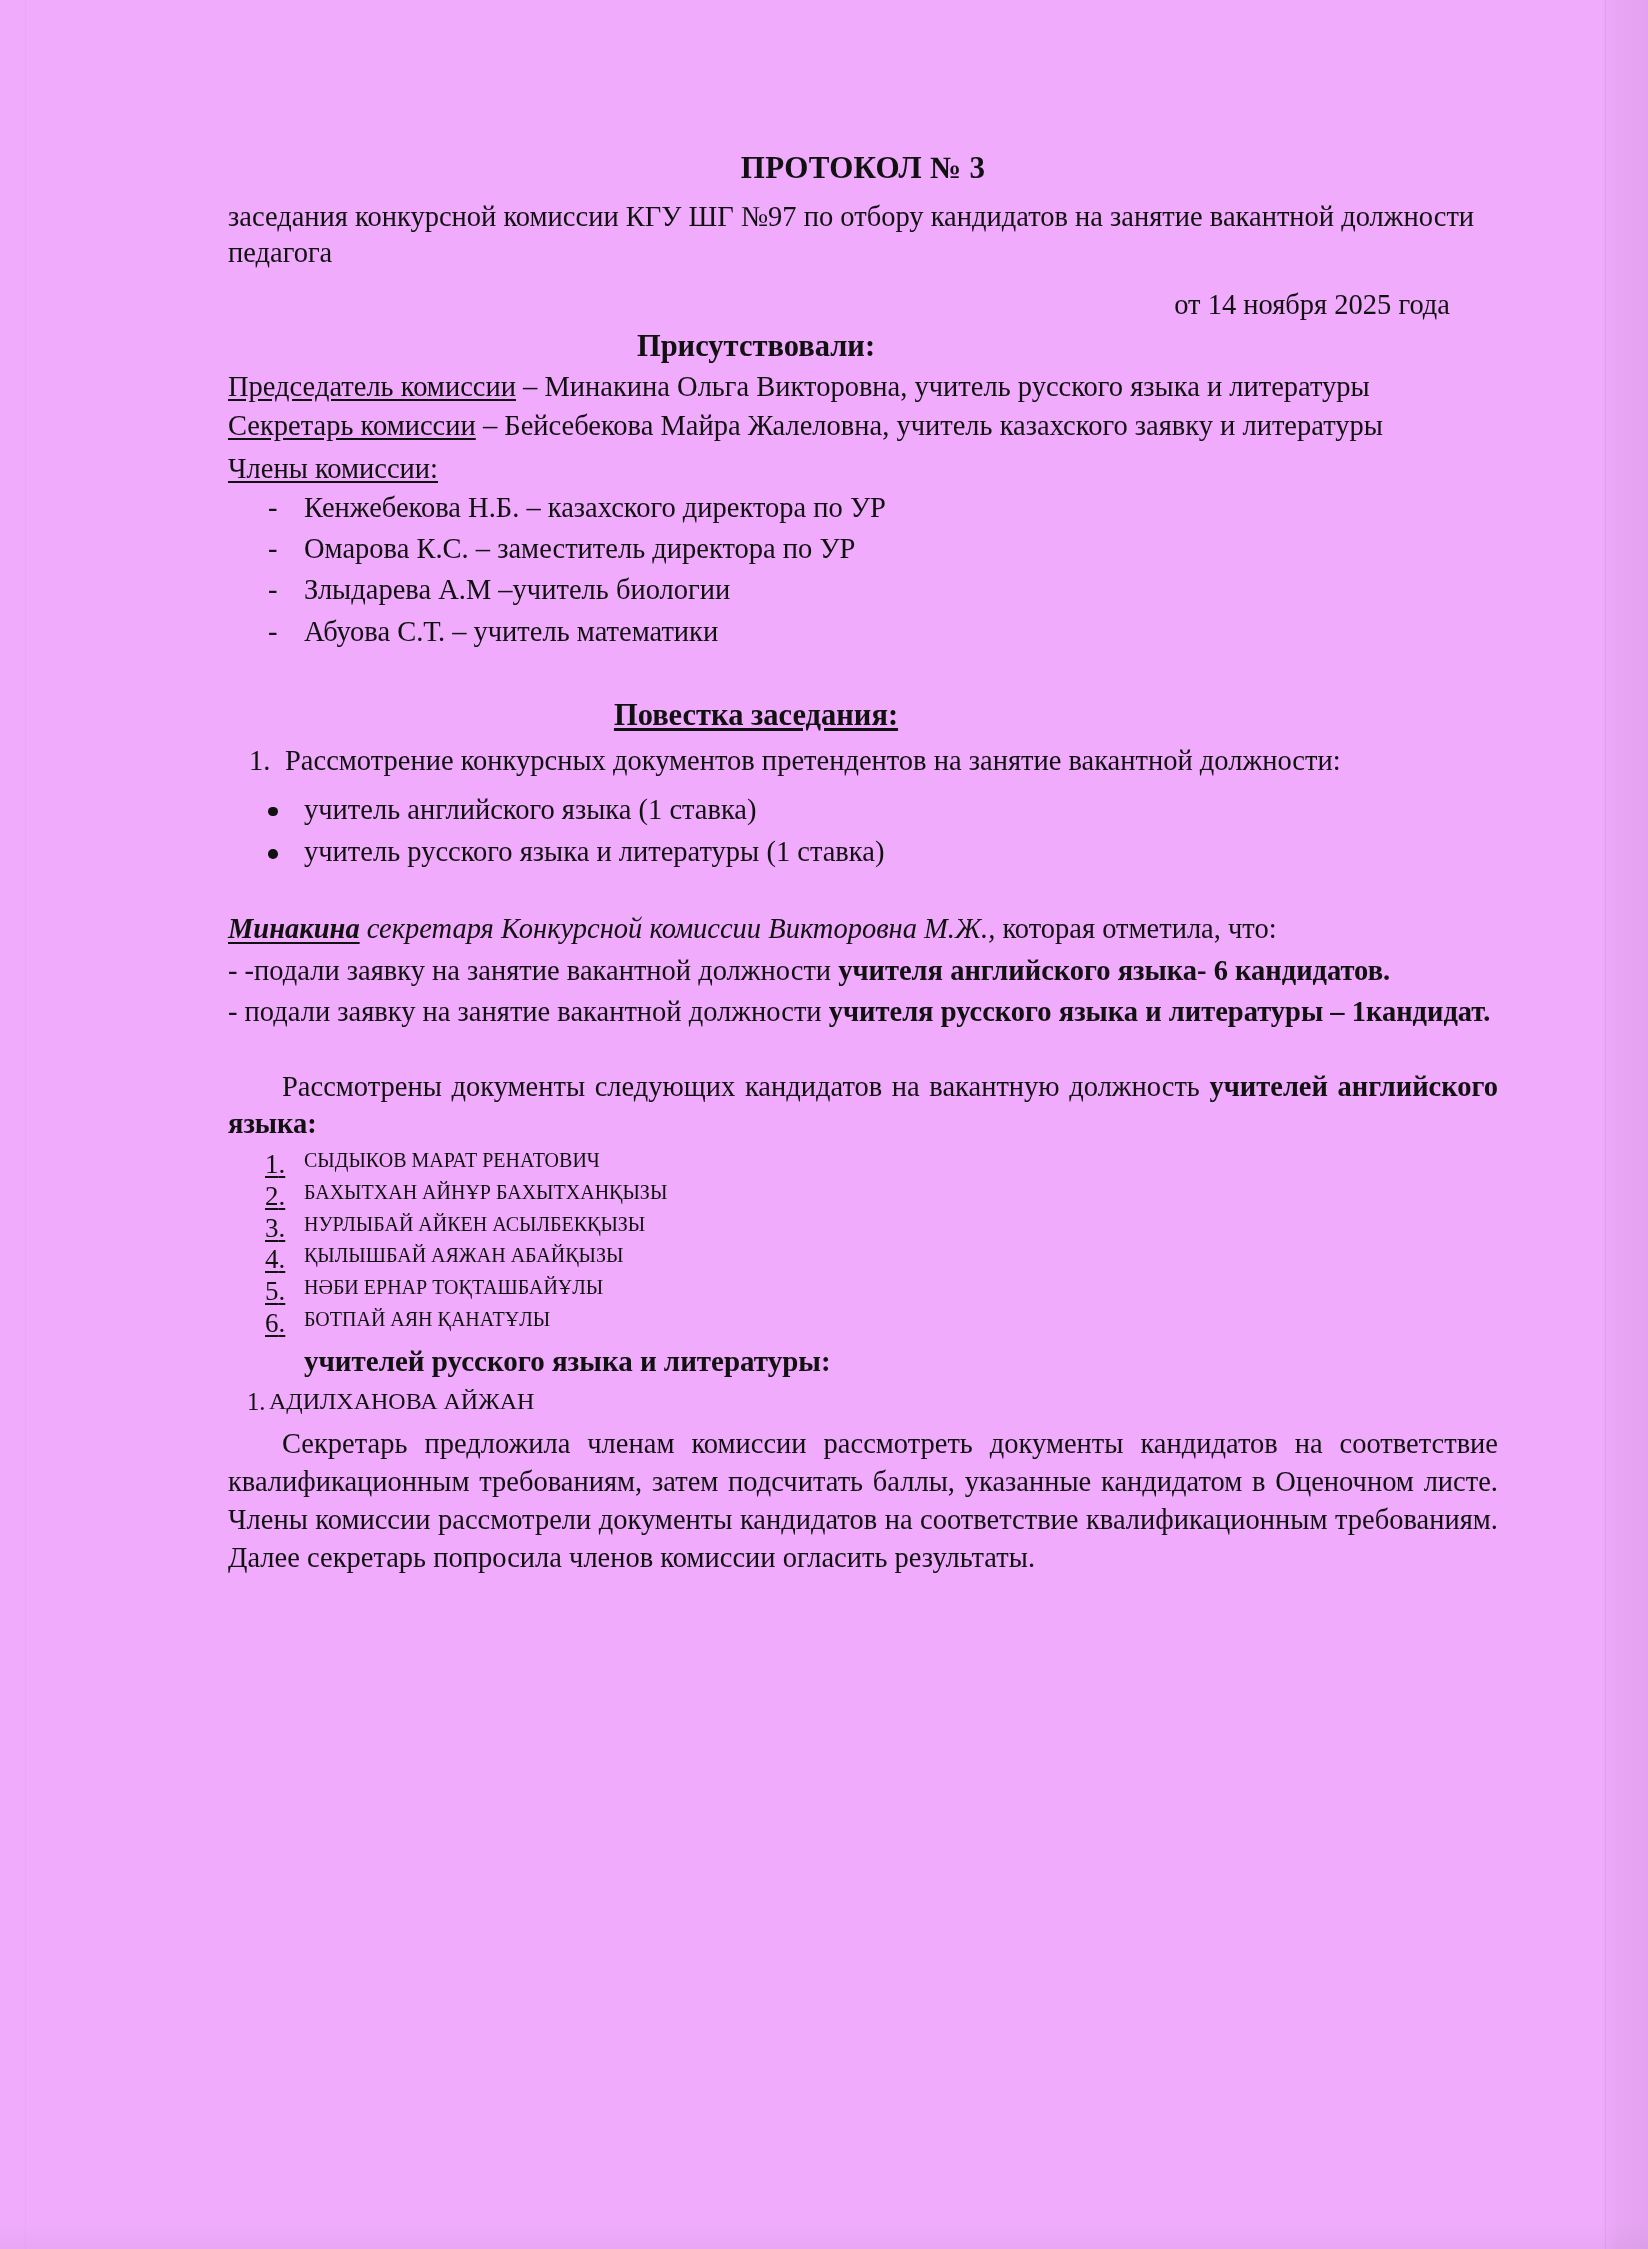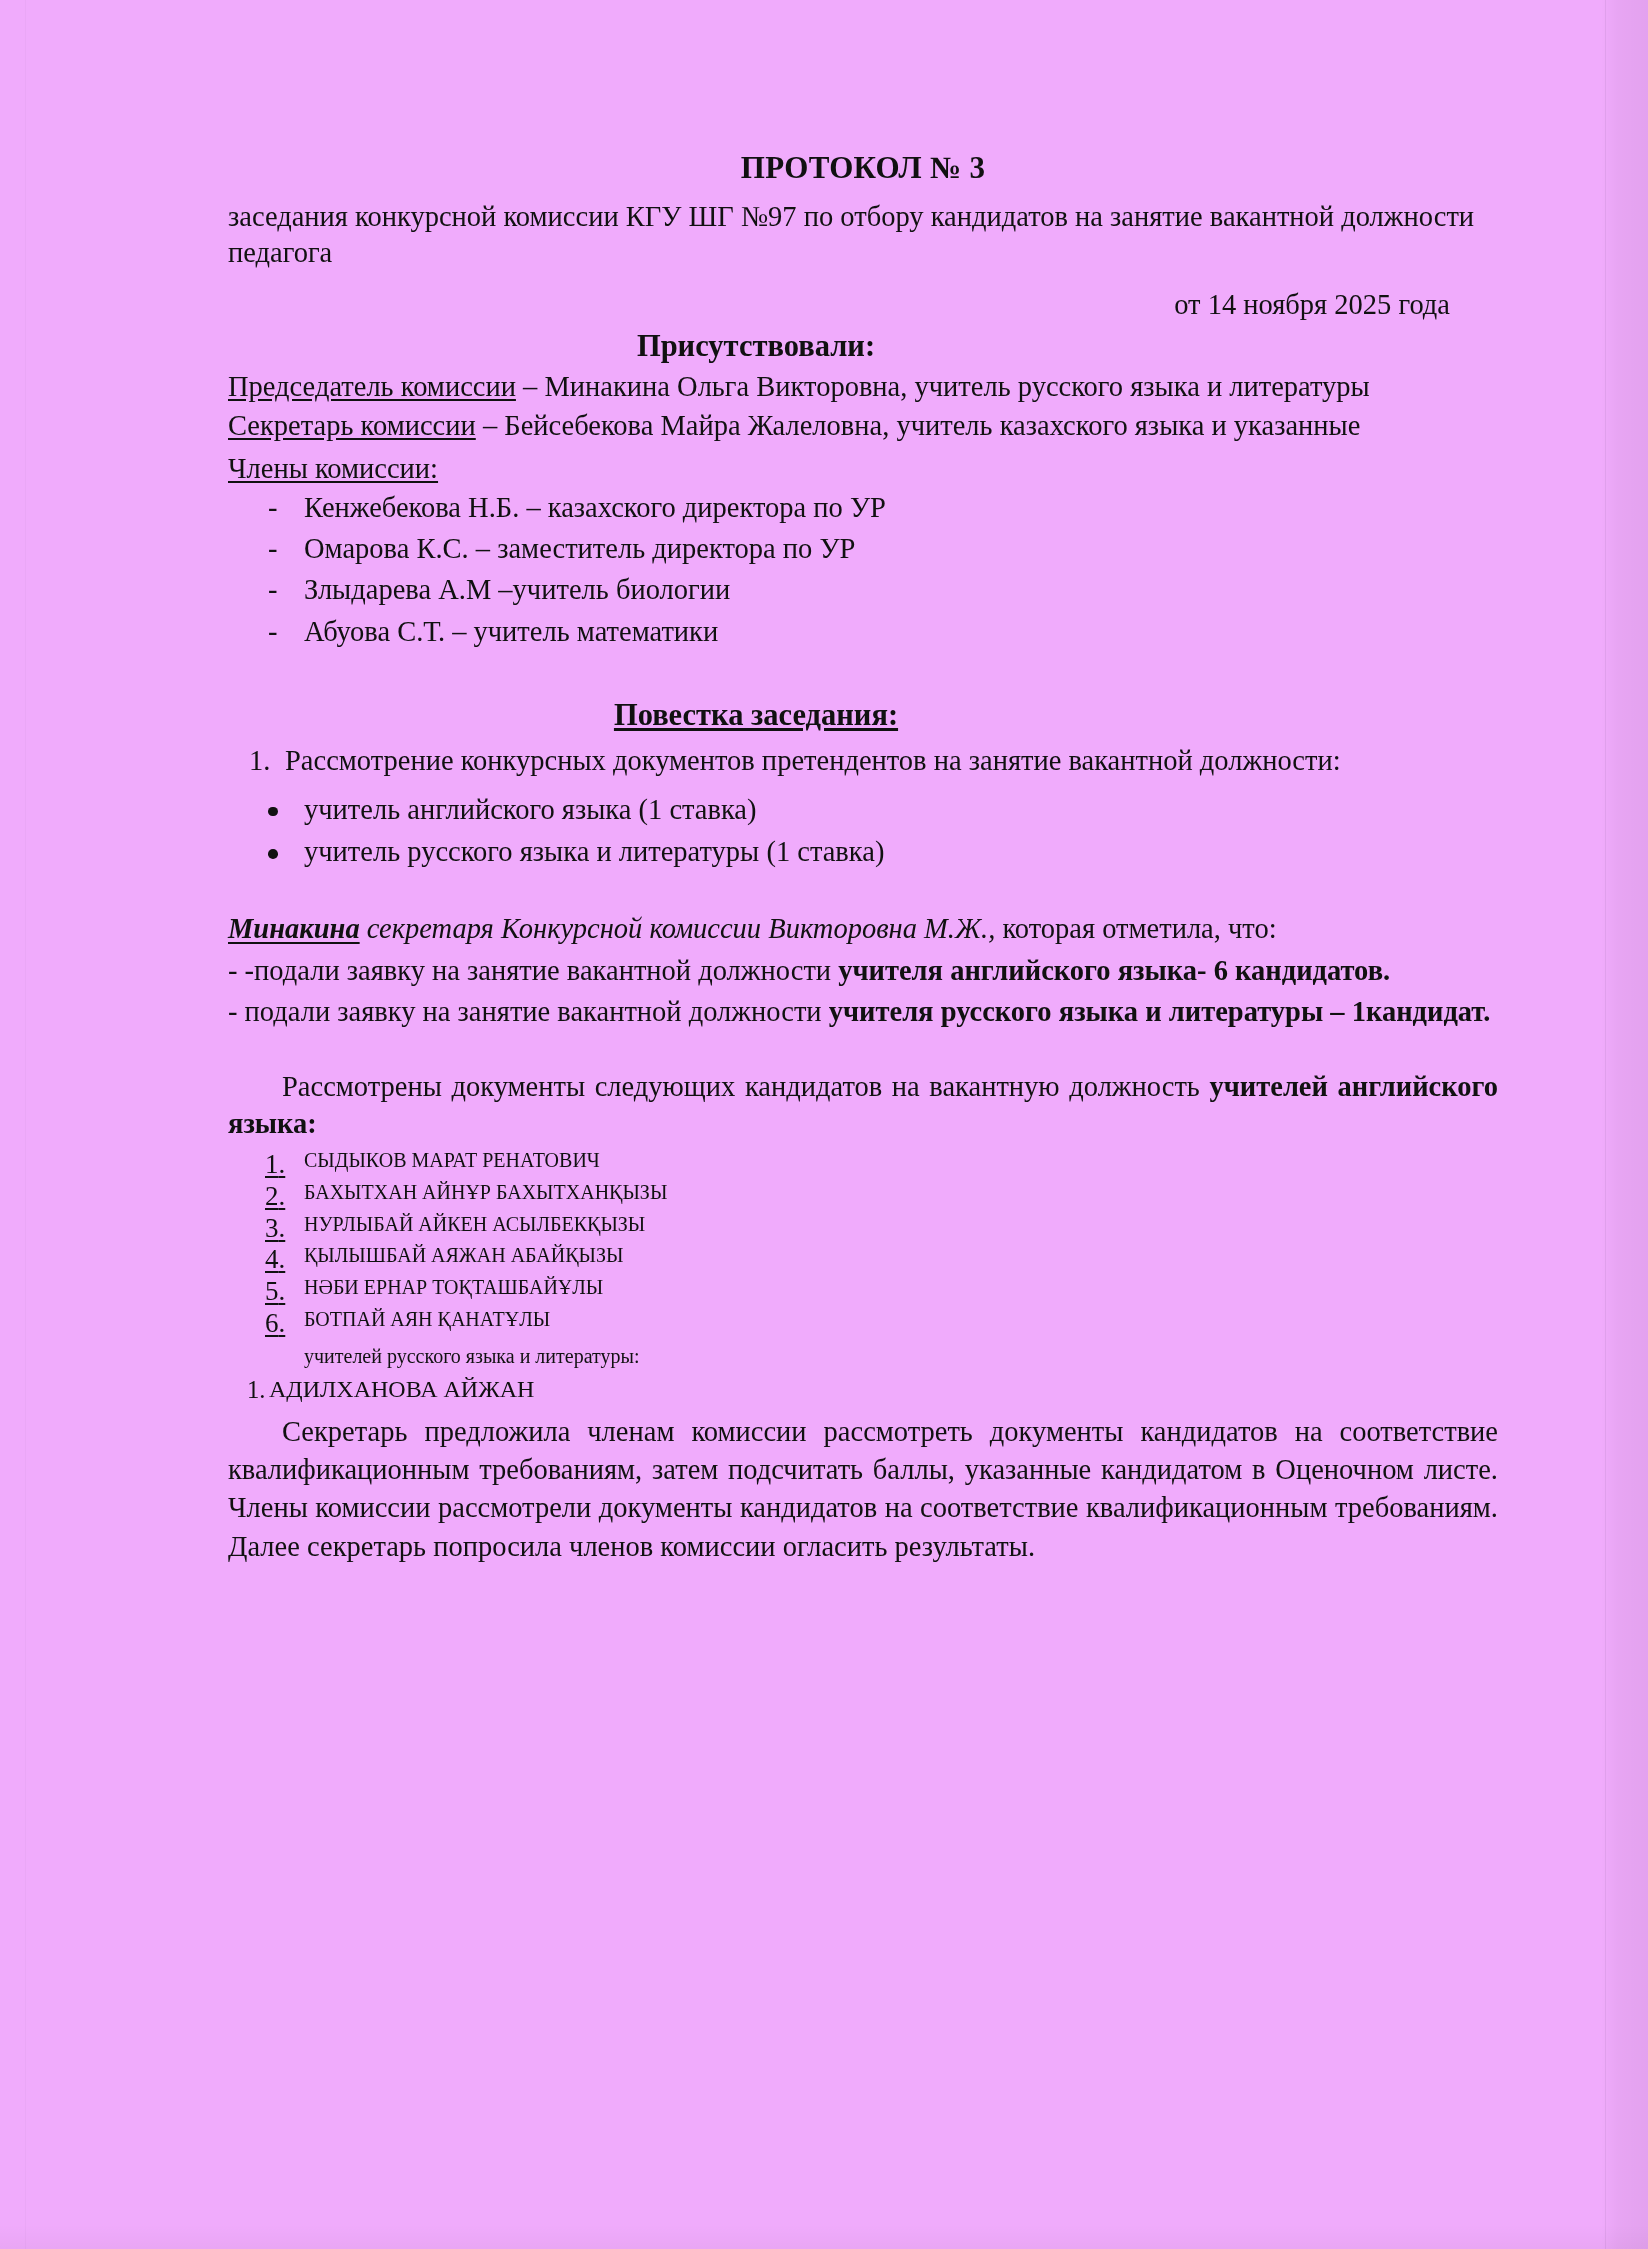--- a/index.html
+++ b/index.html
@@ -210,22 +210,22 @@
     left: -39px;
     top: 0;
     text-decoration: underline;
     text-underline-offset: 3.2px;
     font-size: 27px;
   }
 
   .ru-head {
     margin: 11.7px 0 0 0;
     padding-left: 76px;
-    font-weight: normal;
-    font-size: 20px;
+    font-weight: bold;
+    font-size: 29px;
   }
 
   ol.cand-list-ru {
     list-style: none;
     margin: 6.5px 0 0 0;
     padding: 0 0 0 41px;
     counter-reset: cdr;
     font-size: 24px;
   }
   ol.cand-list-ru li {
@@ -263,21 +263,21 @@
     <h1 class="doc-title">ПРОТОКОЛ № 3</h1>
 
     <p class="subtitle">заседания конкурсной комиссии КГУ ШГ №97  по отбору кандидатов на занятие вакантной должности педагога</p>
 
     <p class="date-line">от 14  ноября 2025 года</p>
 
     <p class="present-head">Присутствовали:</p>
 
     <p class="role-block"><span class="u">Председатель комиссии</span><span> – Минакина Ольга Викторовна, учитель русского языка и литературы</span></p>
 
-    <p class="role-block"><span class="u">Секретарь комиссии</span><span>  –   Бейсебекова Майра Жалеловна, учитель казахского языка и указанные</span></p>
+    <p class="role-block"><span class="u">Секретарь комиссии</span><span>  –   Бейсебекова Майра Жалеловна, учитель казахского заявку и литературы</span></p>
 
     <p class="members-head"><span class="u">Члены комиссии:</span></p>
 
     <ul class="dash-list">
       <li>Кенжебекова Н.Б. – казахского директора по УР</li>
       <li>Омарова К.С. – заместитель директора по УР</li>
       <li>Злыдарева А.М –учитель биологии</li>
       <li>Абуова С.Т. – учитель математики</li>
     </ul>
 

